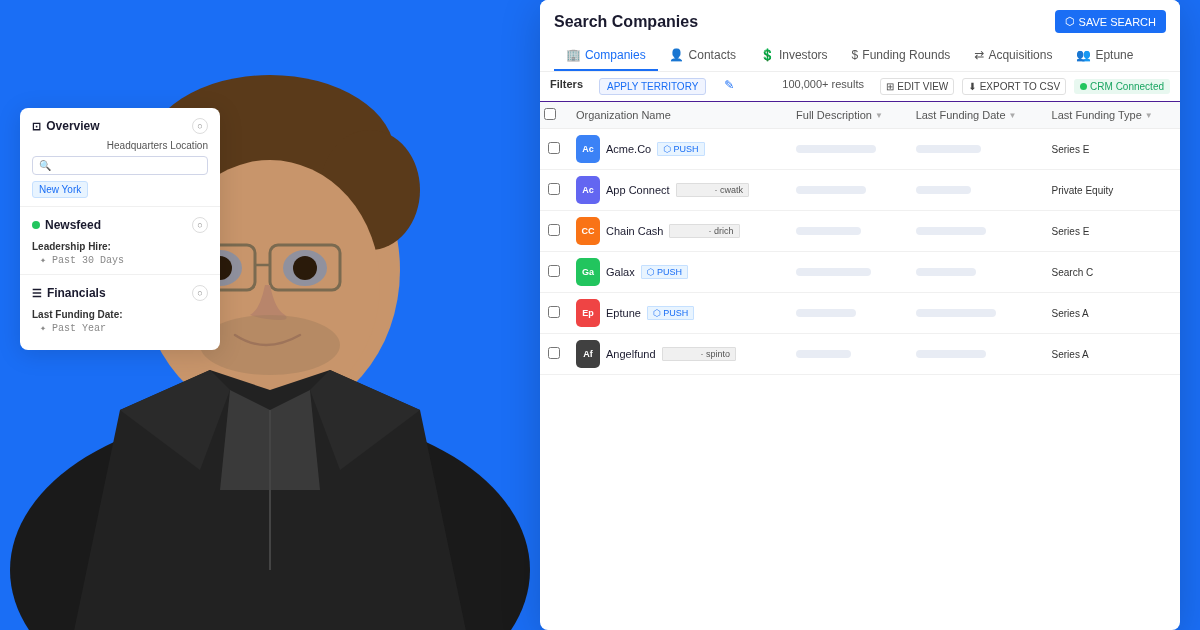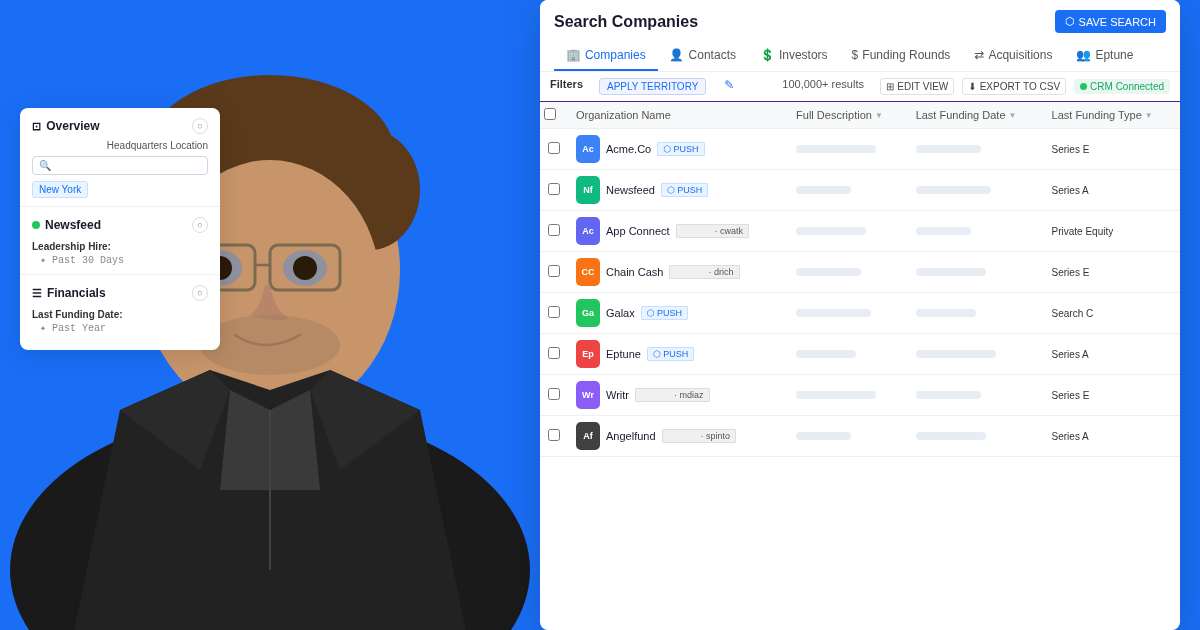--- a/index.html
+++ b/index.html
@@ -578,37 +578,20 @@
               </td>
               <td>
                 <div class="bar-placeholder" style="width:65px"></div>
               </td>
               <td><span class="series-badge">Series E</span></td>
             </tr>
             <tr>
               <td><input type="checkbox" style=""></td>
               <td>
       <div class="company-cell">
-        <div class="company-avatar" style="background:#10b981">Nf</div>
-        <span class="company-name">Newsfeed</span>
-        <span class="crm-tag push">⬡ PUSH</span>
-      </div>
-              </td>
-              <td>
-                <div class="bar-placeholder" style="width:55px"></div>
-              </td>
-              <td>
-                <div class="bar-placeholder" style="width:75px"></div>
-              </td>
-              <td><span class="series-badge">Series A</span></td>
-            </tr>
-            <tr>
-              <td><input type="checkbox" style=""></td>
-              <td>
-      <div class="company-cell">
         <div class="company-avatar" style="background:#6366f1">Ac</div>
         <span class="company-name">App Connect</span>
         <span class="crm-tag other">· cwatk</span>
       </div>
               </td>
               <td>
                 <div class="bar-placeholder" style="width:70px"></div>
               </td>
               <td>
                 <div class="bar-placeholder" style="width:55px"></div>
@@ -658,37 +641,20 @@
         <span class="crm-tag push">⬡ PUSH</span>
       </div>
               </td>
               <td>
                 <div class="bar-placeholder" style="width:60px"></div>
               </td>
               <td>
                 <div class="bar-placeholder" style="width:80px"></div>
               </td>
               <td><span class="series-badge">Series A</span></td>
-            </tr>
-            <tr>
-              <td><input type="checkbox" style=""></td>
-              <td>
-      <div class="company-cell">
-        <div class="company-avatar" style="background:#8b5cf6">Wr</div>
-        <span class="company-name">Writr</span>
-        <span class="crm-tag other">· mdiaz</span>
-      </div>
-              </td>
-              <td>
-                <div class="bar-placeholder" style="width:80px"></div>
-              </td>
-              <td>
-                <div class="bar-placeholder" style="width:65px"></div>
-              </td>
-              <td><span class="series-badge">Series E</span></td>
             </tr>
             <tr>
               <td><input type="checkbox" style=""></td>
               <td>
       <div class="company-cell">
         <div class="company-avatar" style="background:#404040">Af</div>
         <span class="company-name">Angelfund</span>
         <span class="crm-tag other">· spinto</span>
       </div>
               </td>

